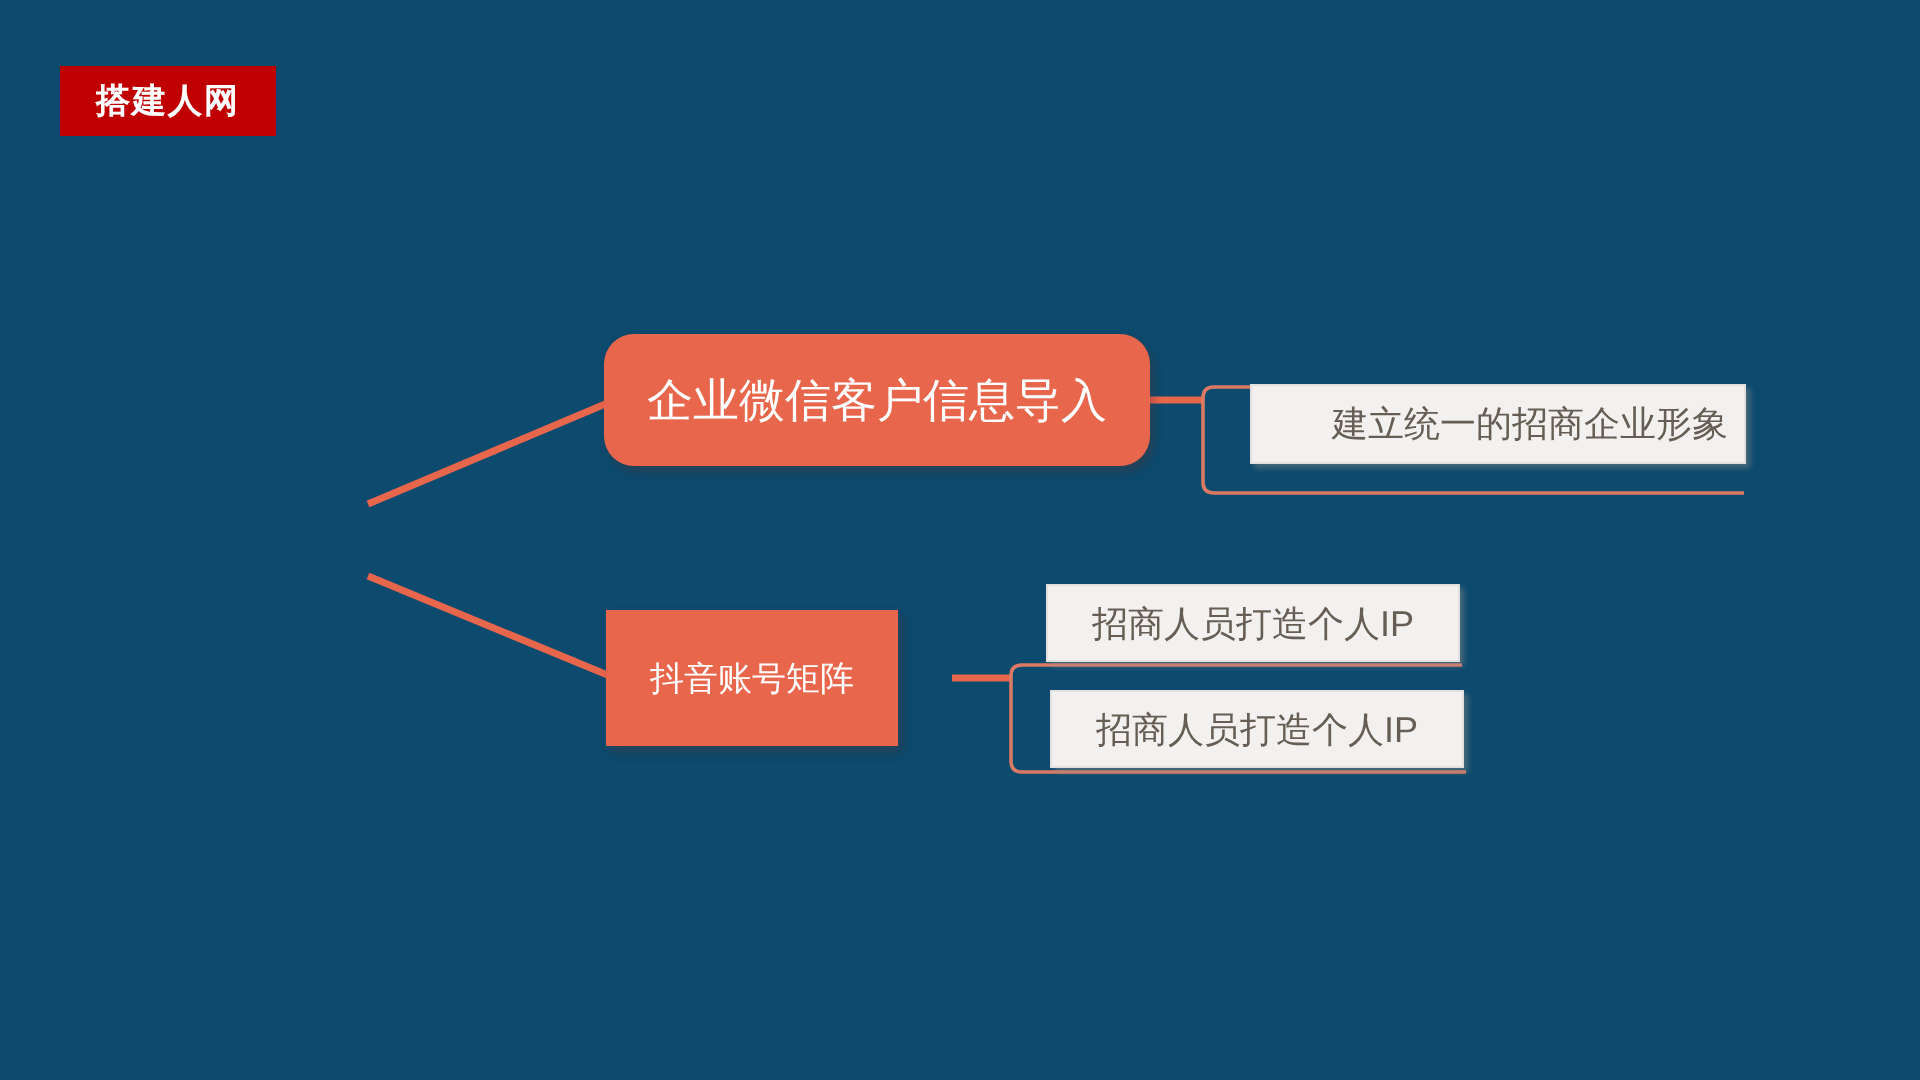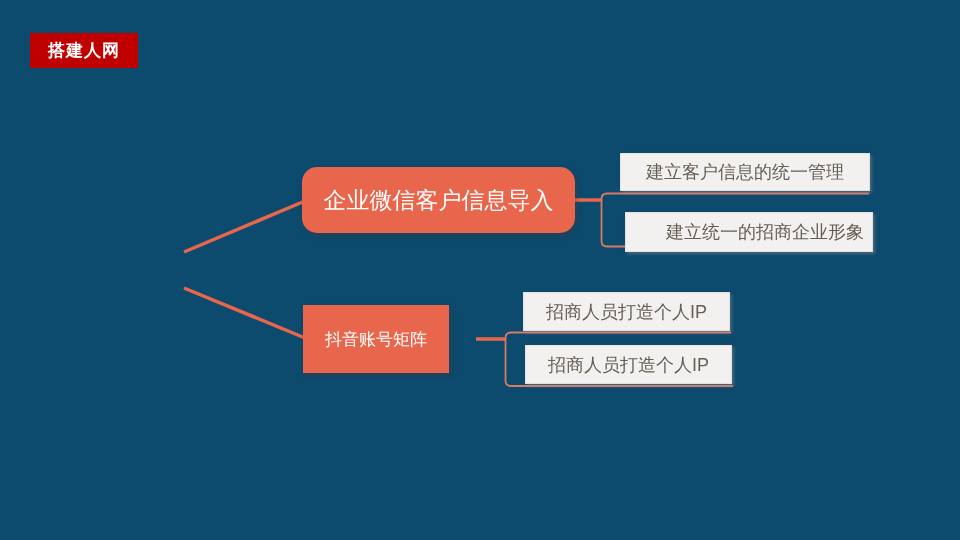--- a/index.html
+++ b/index.html
@@ -66,21 +66,21 @@
     font-size: 17px;
   }
   .node-leaf {
     background: #F2F1EF;
     border: 1px solid #E2E1DF;
     box-shadow: 2px 2px 3px rgba(150, 145, 140, 0.45);
     color: #665E54;
     font-size: 18px;
   }
   .leaf-a { left: 620px; top: 153px; width: 250px; height: 38px; }
-  .leaf-b { left: 625px; top: 212px; width: 248px; height: 40px; padding-left: 32px; }
+  .leaf-b { left: 625px; top: 192px; width: 248px; height: 40px; padding-left: 32px; }
   .leaf-c { left: 523px; top: 292px; width: 207px; height: 39px; }
   .leaf-d { left: 525px; top: 345px; width: 207px; height: 39px; }
 </style>
 </head>
 <body>
 
 <div class="slide">
 
   <div class="badge">搭建人网</div>
 
@@ -97,21 +97,20 @@
     <path d="M 869 193.5 L 607 193.5 Q 601.5 193.5 601.5 199 L 601.5 241 Q 601.5 246.5 607 246.5 L 872 246.5" fill="none" stroke-width="1.8" stroke="#DB7A64"></path>
 
     <path d="M 731 332.5 L 511 332.5 Q 505.5 332.5 505.5 338 L 505.5 380.5 Q 505.5 386 511 386 L 733 386" fill="none" stroke-width="1.8" stroke="#DB7A64"></path>
   </svg>
 
 
   <div class="node node-orange node-branch-1">企业微信客户信息导入</div>
 
   <div class="node node-orange node-branch-2">抖音账号矩阵</div>
 
-  <div class="node node-leaf leaf-a">建立客户信息的统一管理</div>
 
   <div class="node node-leaf leaf-b">建立统一的招商企业形象</div>
 
   <div class="node node-leaf leaf-c">招商人员打造个人IP</div>
 
   <div class="node node-leaf leaf-d">招商人员打造个人IP</div>
 
 </div>
 
 </body></html>

